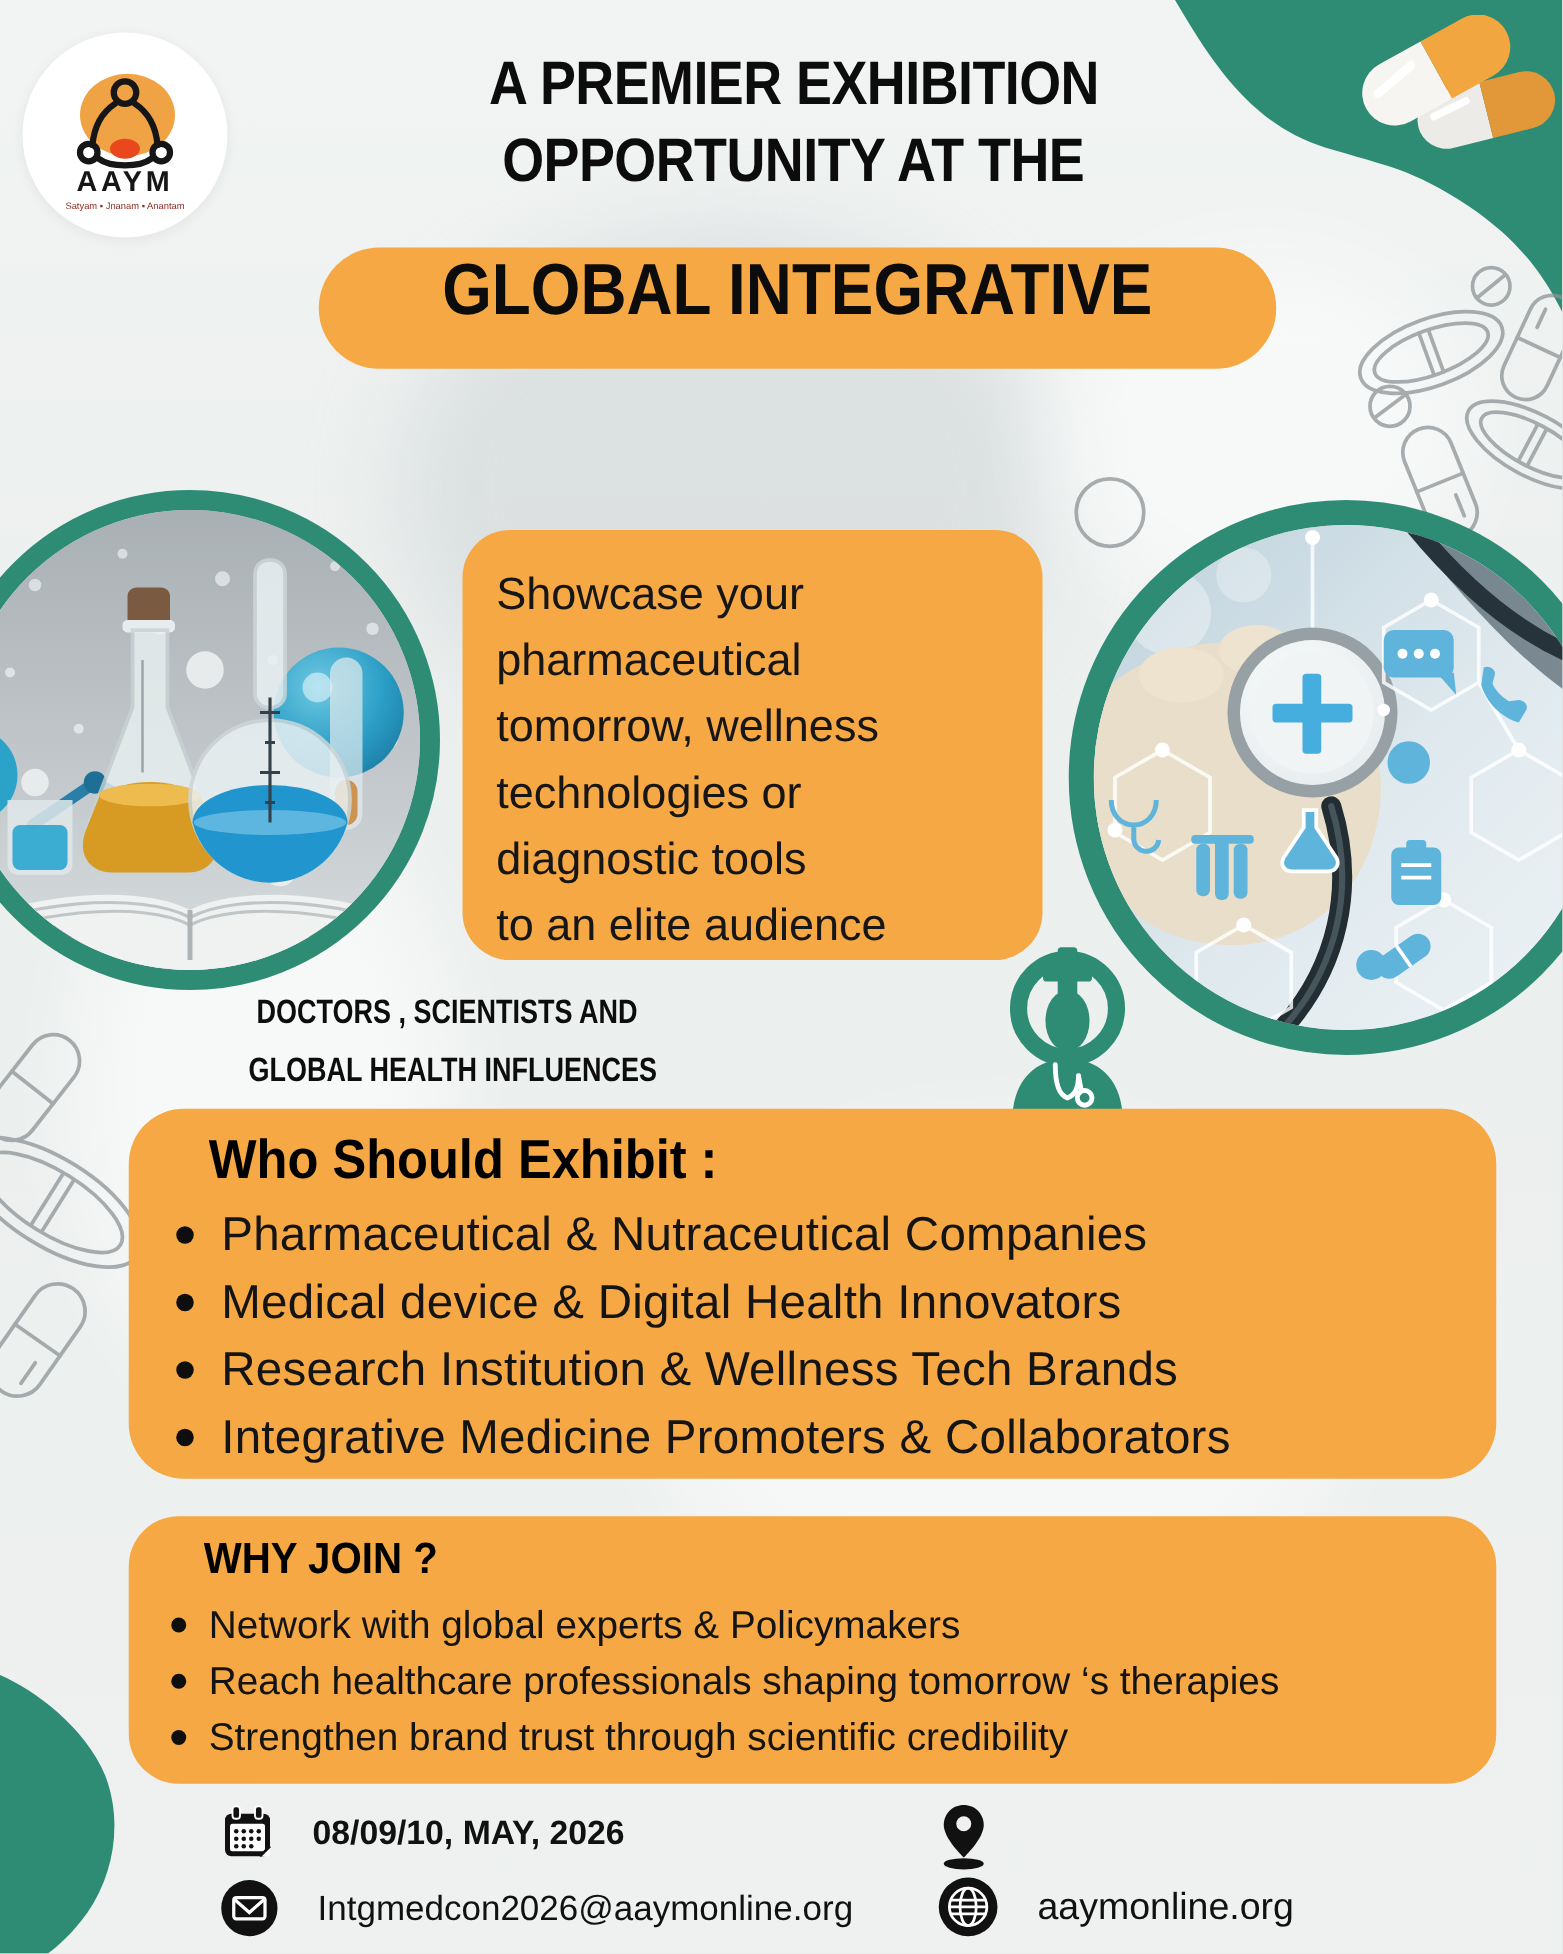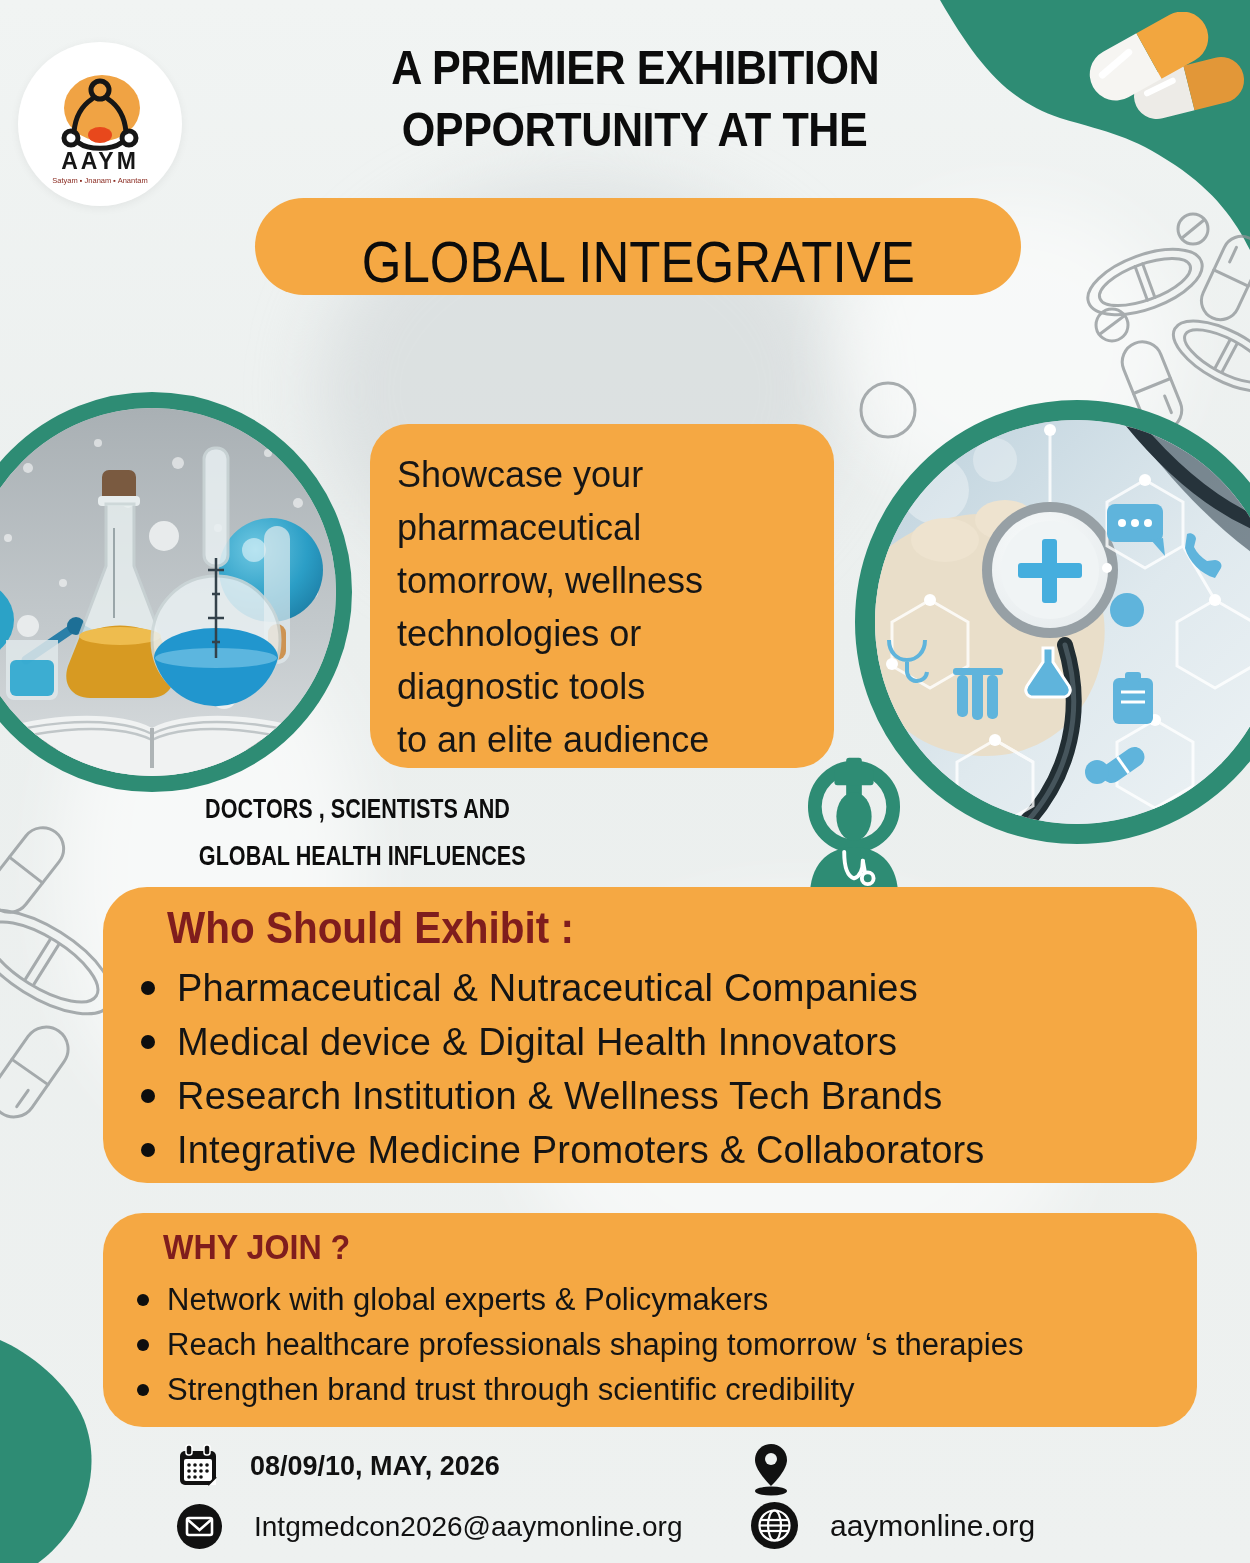--- a/index.html
+++ b/index.html
@@ -18,32 +18,32 @@
   .abs{position:absolute;}
 
   
   .teal-corner{left:0;top:0;width:1250px;height:600px;pointer-events:none;}
   .teal-leaf{left:0;top:1330px;width:120px;height:233px;pointer-events:none;}
 
   
   .decor{left:0;top:0;width:1250px;height:1563px;pointer-events:none;opacity:.75;}
 
   
-  .logo-circle{left:18px;top:42px;width:164px;height:164px;border-radius:50%;
+  .logo-circle{left:18px;top:26px;width:164px;height:164px;border-radius:50%;
     background:#fff;box-shadow:0 2px 10px rgba(0,0,0,.06);}
 
   
   .headline{left:245px;top:36px;width:780px;text-align:center;line-height:62px;
     font-weight:800;font-size:49px;letter-spacing:-.5px;color:#0c0c0c;}
   .cond{display:inline-block;transform:scaleX(.88);transform-origin:center;white-space:nowrap;}
   .cond-l{display:inline-block;transform:scaleX(.92);transform-origin:left center;white-space:nowrap;}
 
   
-  .opill{background:#F5A843;display:flex;align-items:flex-end;justify-content:center;
-    font-weight:400;color:#0c0c0c;}
+  .opill{background:#F5A843;display:flex;align-items:flex-start;justify-content:center;
+    font-weight:700;color:#0c0c0c;}
   .pill1{left:255px;top:198px;width:766px;height:97px;border-radius:49px;font-size:58px;}
   .pill2{left:193px;top:310px;width:886px;height:91px;border-radius:46px;font-size:55px;}
 
   
   .photo{border-radius:50%;overflow:hidden;box-sizing:border-box;border-style:solid;border-color:#2E8C74;background:#cfd5d7;}
   .photo-left{left:-48px;top:392px;width:400px;height:400px;border-width:16px;}
   .photo-right{left:855px;top:400px;width:444px;height:444px;border-width:20px;}
 
   
   .showcase{left:370px;top:424px;width:464px;height:344px;border-radius:38px;background:#F5A843;}
@@ -53,21 +53,21 @@
   
   .audience{left:158px;top:786px;width:400px;text-align:center;font-weight:800;
     font-size:27px;line-height:47px;color:#0d0d0d;}
 
   .doctor-icon{left:800px;top:750px;width:108px;height:142px;}
 
   
   .obox{background:#F5A843;border-radius:44px;}
   .exhibit{left:103px;top:887px;width:1094px;height:296px;}
   .whyjoin{left:103px;top:1213px;width:1094px;height:214px;border-radius:40px;text-decoration:underline;}
-  .obox h2{position:absolute;margin:0;color:#7f1d1d;}
+  .obox h2{position:absolute;margin:0;color:#000000;}
   .exhibit h2{left:64px;top:16px;font-size:44px;font-weight:800;}
   .whyjoin h2{left:60px;top:14px;font-size:35px;font-weight:800;}
   .obox ul{position:absolute;margin:0;padding:0;list-style:none;}
   .exhibit ul{left:30px;top:74px;right:20px;}
   .whyjoin ul{left:26px;top:64px;right:14px;}
   .obox li{position:relative;color:#141414;}
   .exhibit li{padding-left:44px;font-size:38px;line-height:54px;font-weight:500;letter-spacing:.2px;}
   .whyjoin li{padding-left:38px;font-size:31px;line-height:45px;font-weight:500;}
   .obox li::before{content:"";position:absolute;left:8px;top:50%;transform:translateY(-50%);
     border-radius:50%;background:#0e0e0e;}

